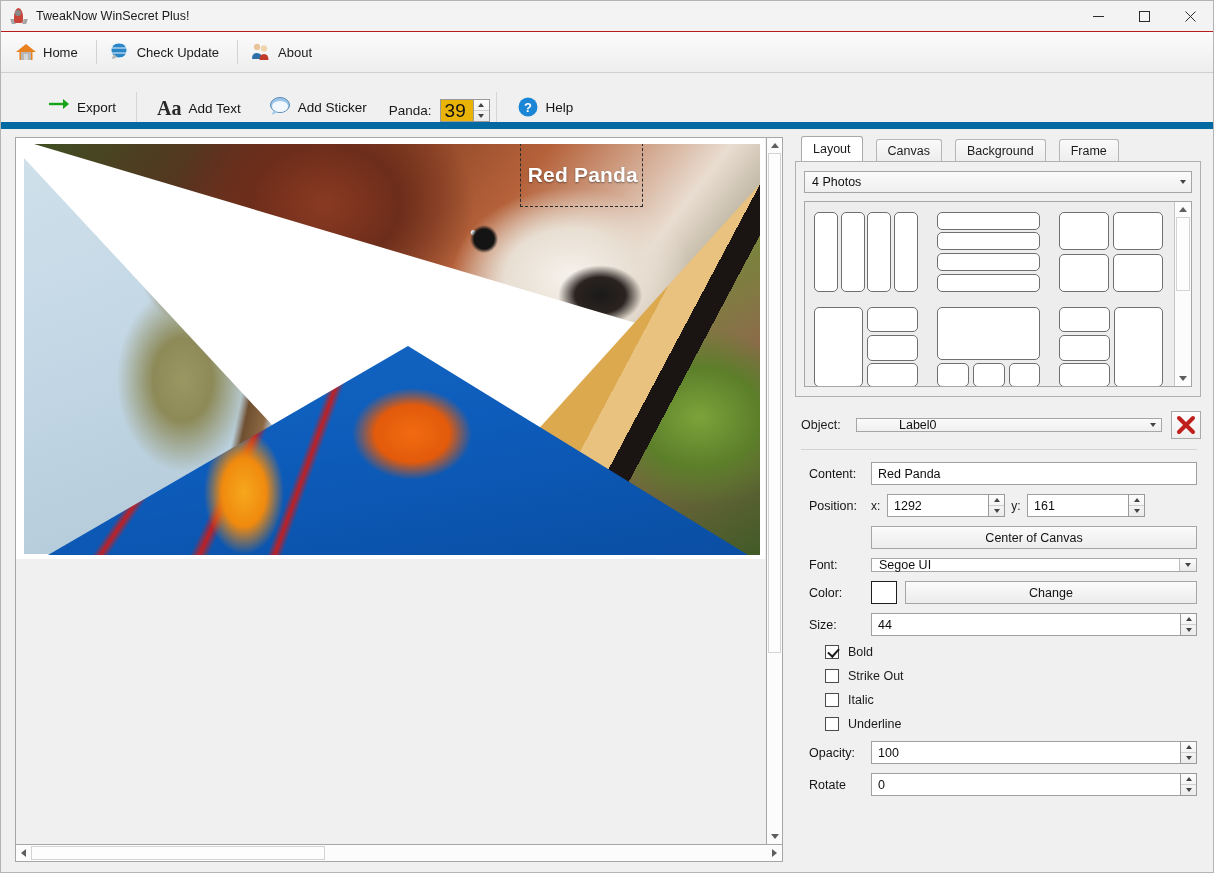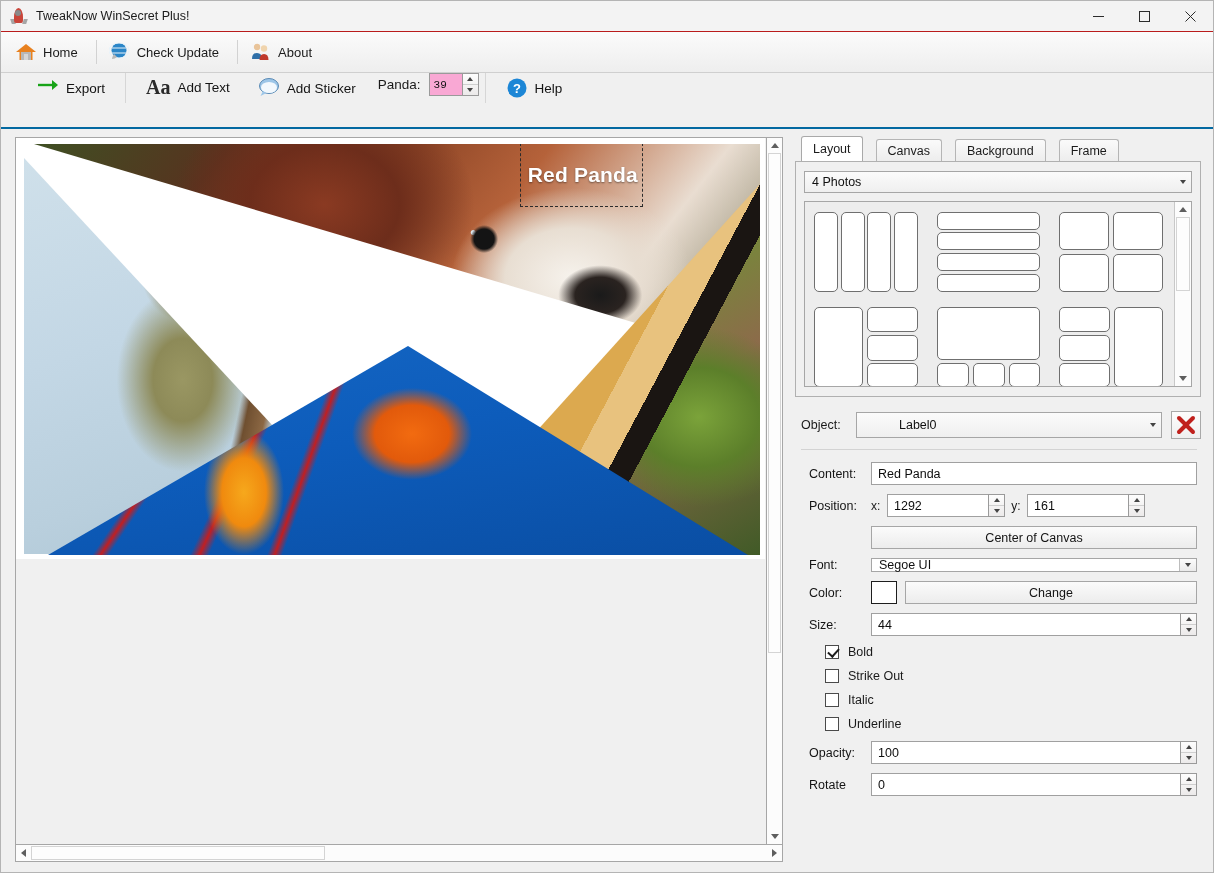--- a/index.html
+++ b/index.html
@@ -30,29 +30,29 @@
   .winbtn svg { display: block; }
 
   
   .navbar { height: 41px; background: linear-gradient(#fbfbfb, #eeeeee);
     border-bottom: 1px solid #cfcfcf; display: flex; align-items: center; padding-left: 8px; flex: none; }
   .navitem { display: flex; align-items: center; gap: 6px; padding: 3px 12px 3px 6px; font-size: 13px; color:#1b1b1b;}
   .navsep { width: 1px; height: 24px; background: #d2d2d2; margin: 0 6px; }
   .ico { width: 22px; height: 22px; flex: none; }
 
   
-  .toolbar { height: 56px; background: #f0f0f0; display: flex; align-items: flex-start;
-    padding-left: 22px; border-bottom: 2px solid #0369a1; flex: none; gap: 0; }
+  .toolbar { height: 56px; background: #f0f0f0; display: flex; align-items: flex-end;
+    padding-left: 33px; border-bottom: 7px solid #0369a1; flex: none; gap: 0; }
   .tbitem { display: flex; align-items: center; gap: 7px; font-size: 13.5px; color: #141414;
     padding: 4px 14px; }
   .tbsep { width: 1px; height: 30px; background: #d6d6d6; margin: 0 6px; }
   .zoomwrap { display: flex; align-items: center; gap: 8px; font-size: 13.5px; padding-left: 8px;}
   .spin { display: flex; height: 23px; }
   .spin input { width: 33px; height: 23px; border: 1px solid #9a9a9a; border-right: none;
-    background: #f9a8d4; font-family: Liberation Mono, monospace; font-size: 11px; padding: 0 4px; outline: none; color:#111;}
+    background: #eab308; font-family: Liberation Sans, sans-serif; font-size: 19px; padding: 0 4px; outline: none; color:#111;}
   .spinbtns { width: 17px; height: 23px; border: 1px solid #9a9a9a; background: linear-gradient(#fdfdfd,#eceaea);
     display: flex; flex-direction: column; }
   .spinb { flex: 1; display: flex; align-items: center; justify-content: center; }
   .spinb:first-child { border-bottom: 1px solid #cfcfcf; }
   .tri-u { width:0;height:0;border-left:3px solid transparent;border-right:3px solid transparent;border-bottom:4px solid #444; }
   .tri-d { width:0;height:0;border-left:3px solid transparent;border-right:3px solid transparent;border-top:4px solid #444; }
 
   
   .body { flex: 1; display: flex; padding: 8px 10px 10px 14px; gap: 12px; min-height: 0; }
 
@@ -429,21 +429,21 @@
             </div>
             <div class="sb-arrow">
                 <span class="ar-d"></span>
               </div>
           </div>
         </div>
       </div>
 
       <div class="objrow">
         <span class="objlabel">Object:</span>
-        <span class="combo" style="flex:1;height:26px;padding-left:42px;">
+        <span class="combo" style="flex:1;height:14px;padding-left:42px;">
           <span class="cval">Label0</span>
           <span class="carr">
               <span class="tri-d"></span>
             </span>
         </span>
         <span class="delbtn">
           <svg width="20" height="20" viewBox="0 0 20 20">
             <line x1="3" y1="3" x2="17" y2="17" stroke="#c0201c" stroke-width="4" stroke-linecap="round"></line>
             <line x1="17" y1="3" x2="3" y2="17" stroke="#c0201c" stroke-width="4" stroke-linecap="round"></line>
           </svg>

